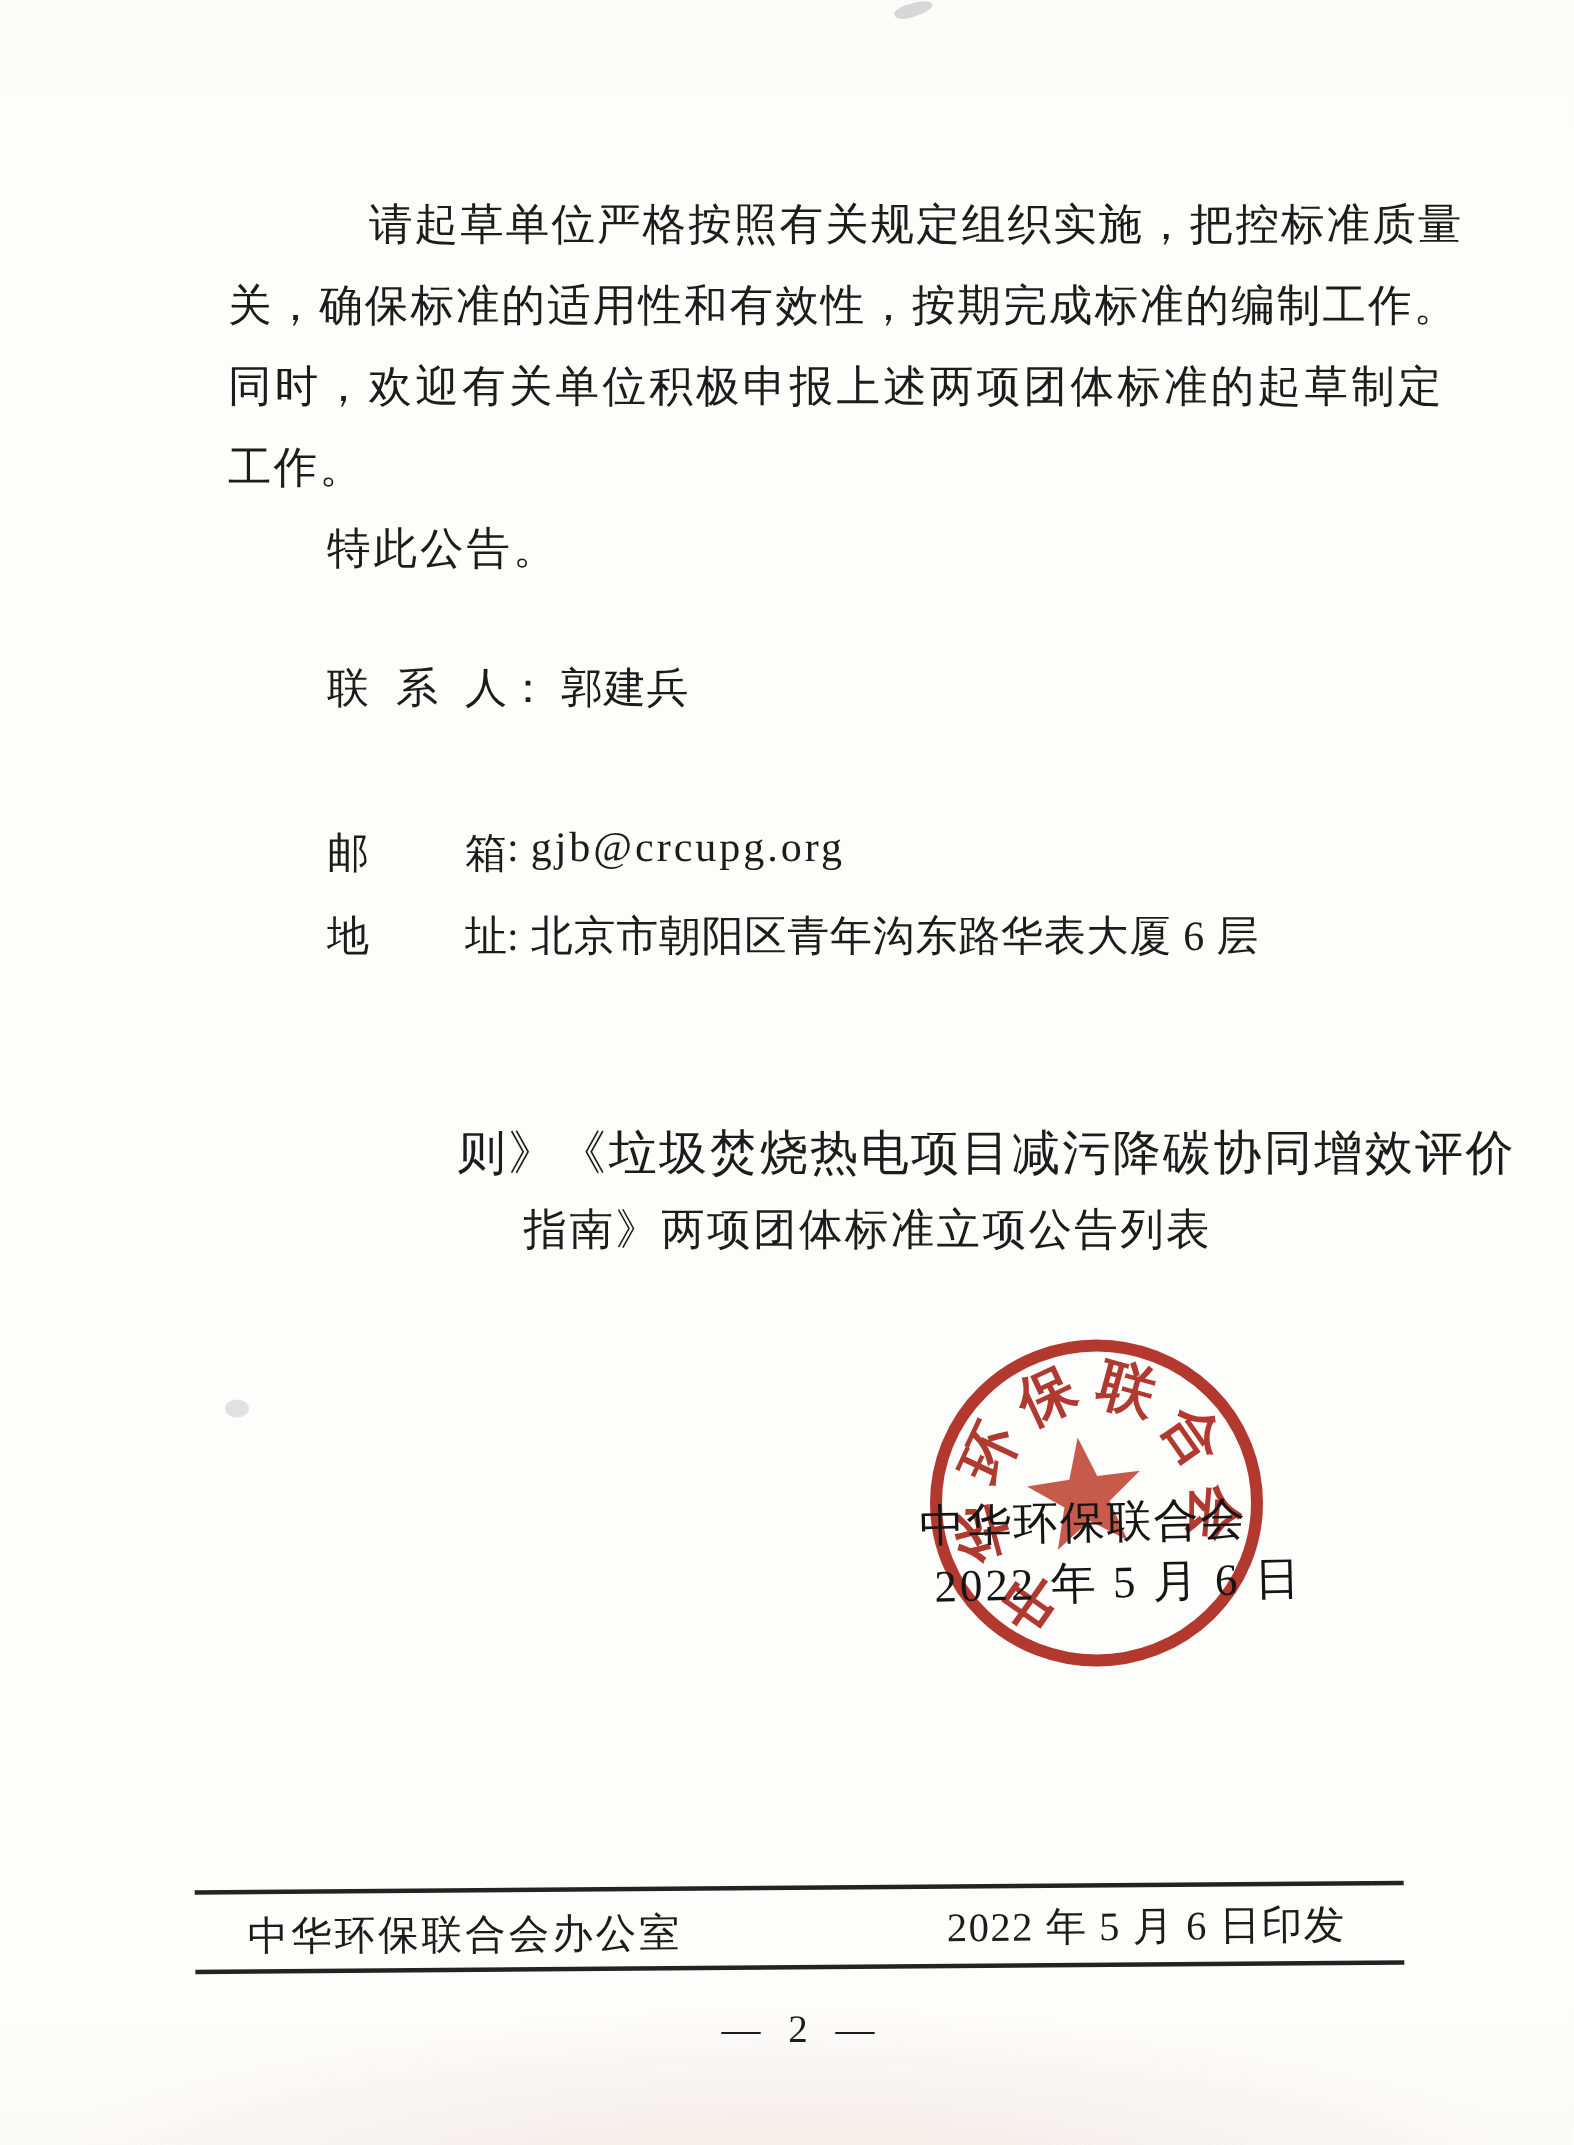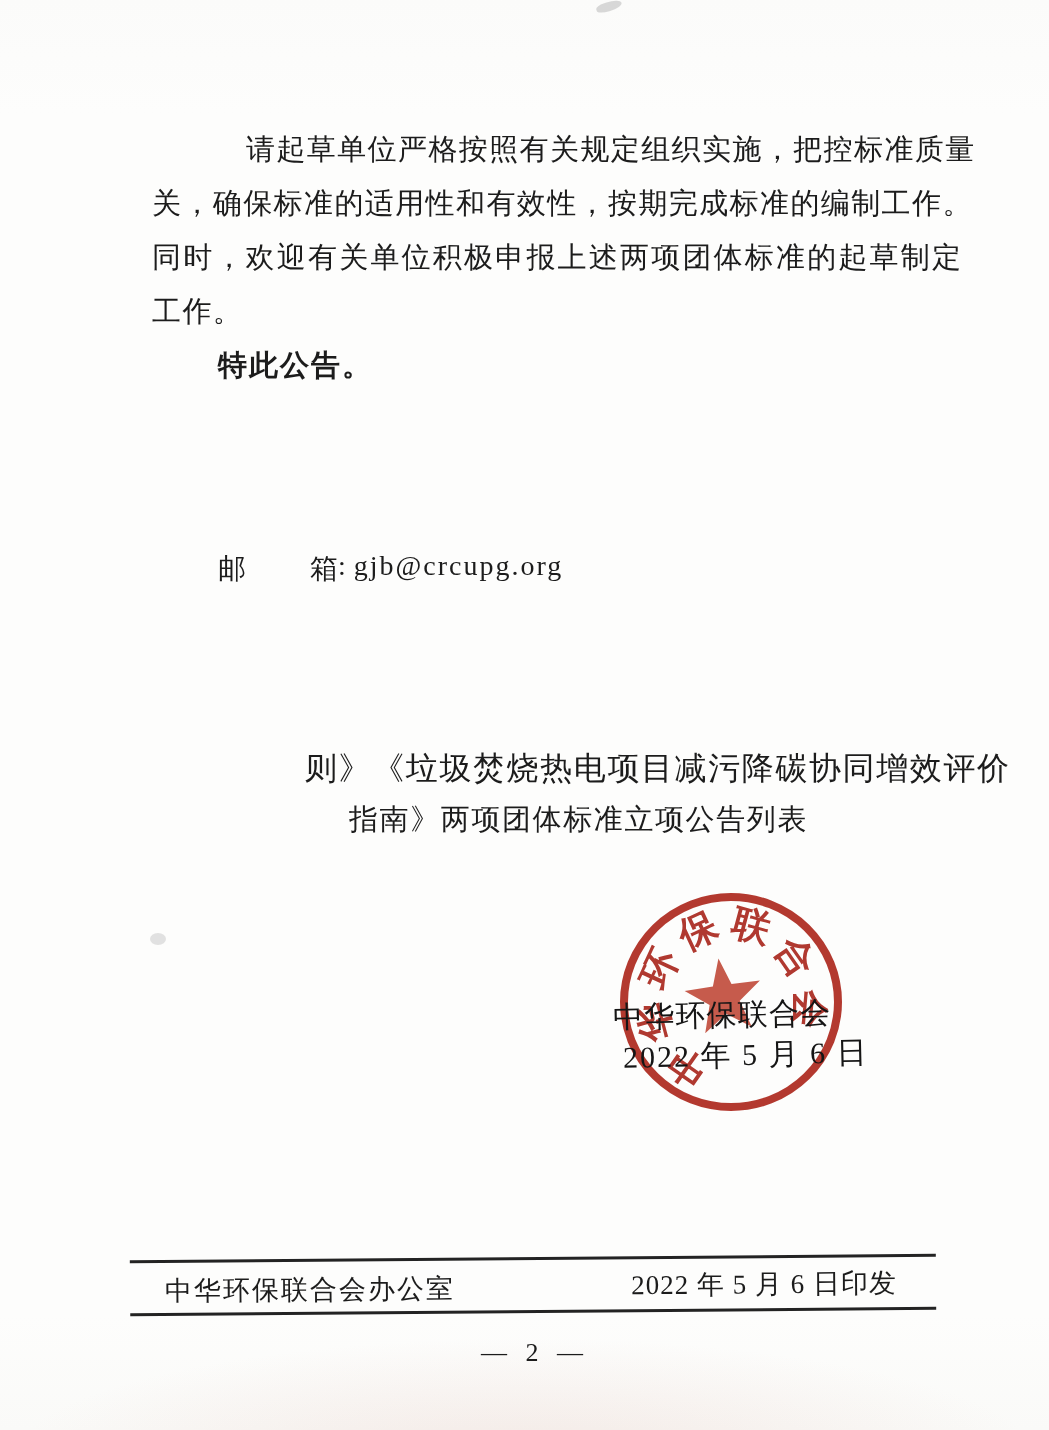--- a/index.html
+++ b/index.html
@@ -13,21 +13,21 @@
     background:
       radial-gradient(ellipse 70% 12% at 50% 102%, rgba(225,190,180,.28), rgba(0,0,0,0) 70%),
       linear-gradient(180deg,#fbfbfa 0%,#fdfdfc 8%,#fdfdfc 92%,#fafaf8 100%);
   }
   .line{position:absolute;white-space:nowrap;}
   .body-text{font-size:29px;letter-spacing:1.4px;}
   .p-l1{left:218px;top:130px;margin-left:28px;}
   .p-l2{left:152px;top:184px;}
   .p-l3{left:152px;top:238px;letter-spacing:2.2px;}
   .p-l4{left:152px;top:292px;}
-  .closing{left:218px;top:346px;font-size:29px;letter-spacing:2px;font-weight:bold;}
+  .closing{left:218px;top:346px;font-size:29px;letter-spacing:2px;}
 
   .contact-row{position:absolute;left:218px;font-size:28px;white-space:nowrap;}
   .c-r0{top:440px;} .c-r1{top:495px;} .c-r2{top:550px;} .c-r3{top:605px;}
   .contact-label{display:inline-block;width:120px;text-align:justify;text-align-last:justify;text-justify:inter-character;vertical-align:top;}
   .contact-sep{display:inline-block;margin-right:8px;}
   .contact-value{letter-spacing:.5px;}
   .c-r1 .contact-value,.c-r2 .contact-value{font-family:"Liberation Serif","DejaVu Serif",serif;letter-spacing:2px;}
 
   .att-l1{left:220px;top:693px;font-size:29px;letter-spacing:.8px;}
   .att-l2{left:305px;top:747px;font-size:32px;letter-spacing:1.6px;}
@@ -58,22 +58,28 @@
   <div class="artifact artifact-top"></div>
   <div class="artifact artifact-left"></div>
 
   <div class="line body-text p-l1">请起草单位严格按照有关规定组织实施，把控标准质量</div>
   <div class="line body-text p-l3">同时，欢迎有关单位积极申报上述两项团体标准的起草制定</div>
   <div class="line body-text p-l2">关，确保标准的适用性和有效性，按期完成标准的编制工作。</div>
   <div class="line body-text p-l4">工作。</div>
 
   <div class="line closing">特此公告。</div>
 
+  <div class="contact-row c-r0">
+    <span class="contact-label">联系人</span><span class="contact-sep">：</span><span class="contact-value">郭建兵</span>
+  </div>
   <div class="contact-row c-r2">
     <span class="contact-label">邮箱</span><span class="contact-sep">:</span><span class="contact-value">gjb@crcupg.org</span>
+  </div>
+  <div class="contact-row c-r3">
+    <span class="contact-label">地址</span><span class="contact-sep">:</span><span class="contact-value">北京市朝阳区青年沟东路华表大厦 6 层</span>
   </div>
 
   <div class="line att-l2">则》《垃圾焚烧热电项目减污降碳协同增效评价</div>
   <div class="line att-l3">指南》两项团体标准立项公告列表</div>
 
   <svg class="stamp" viewBox="-123 -122 246 250">
     <ellipse cx="0" cy="0" rx="107" ry="105" fill="none" stroke="#ab2318" stroke-width="8" opacity="0.9"></ellipse>
     <path d="M 0,-40 L 9.4,-12.9 L 38,-12.4 L 15.2,4.9 L 23.5,32.4 L 0,16 L -23.5,32.4 L -15.2,4.9 L -38,-12.4 L -9.4,-12.9 Z" transform="translate(-7,-4) rotate(-8)" fill="#b8321f" opacity="0.8"></path>
     <text class="seal-char" text-anchor="middle" transform="rotate(-145) translate(0,-66)">中</text>
     <text class="seal-char" text-anchor="middle" transform="rotate(-105) translate(0,-66)">华</text>

